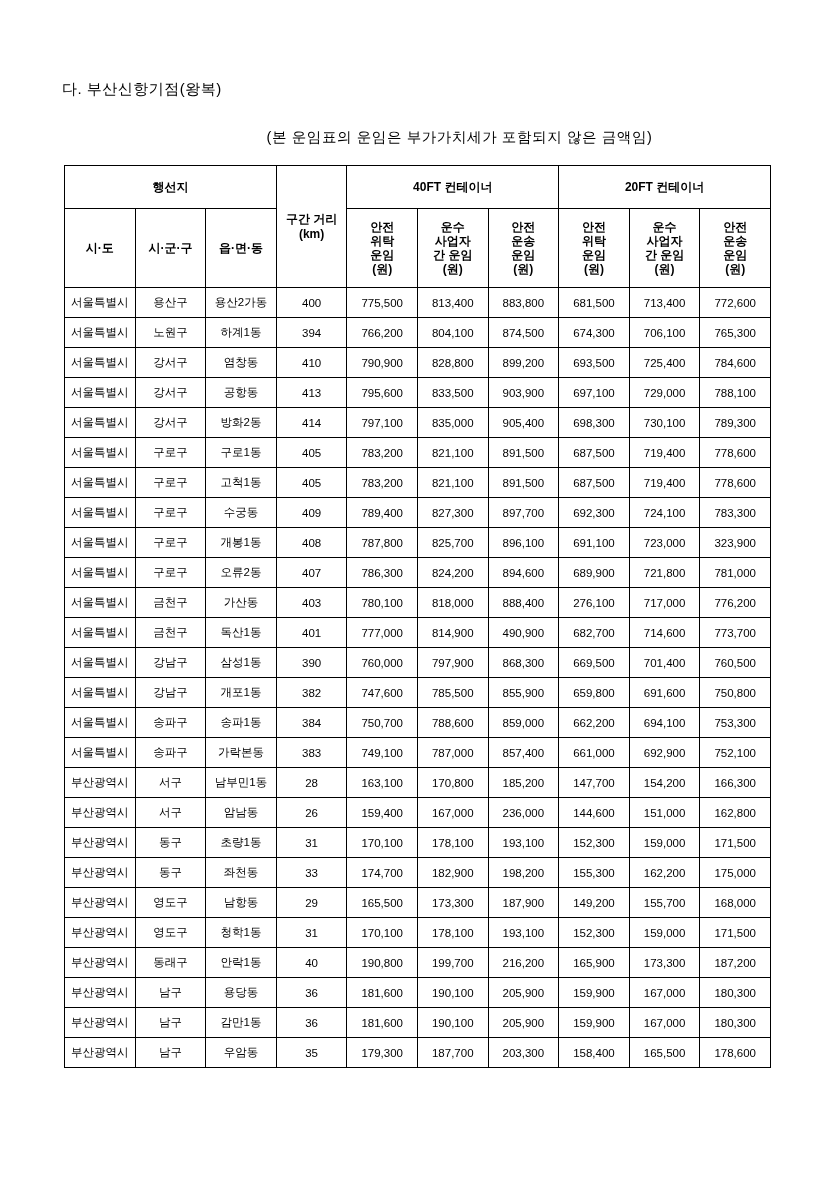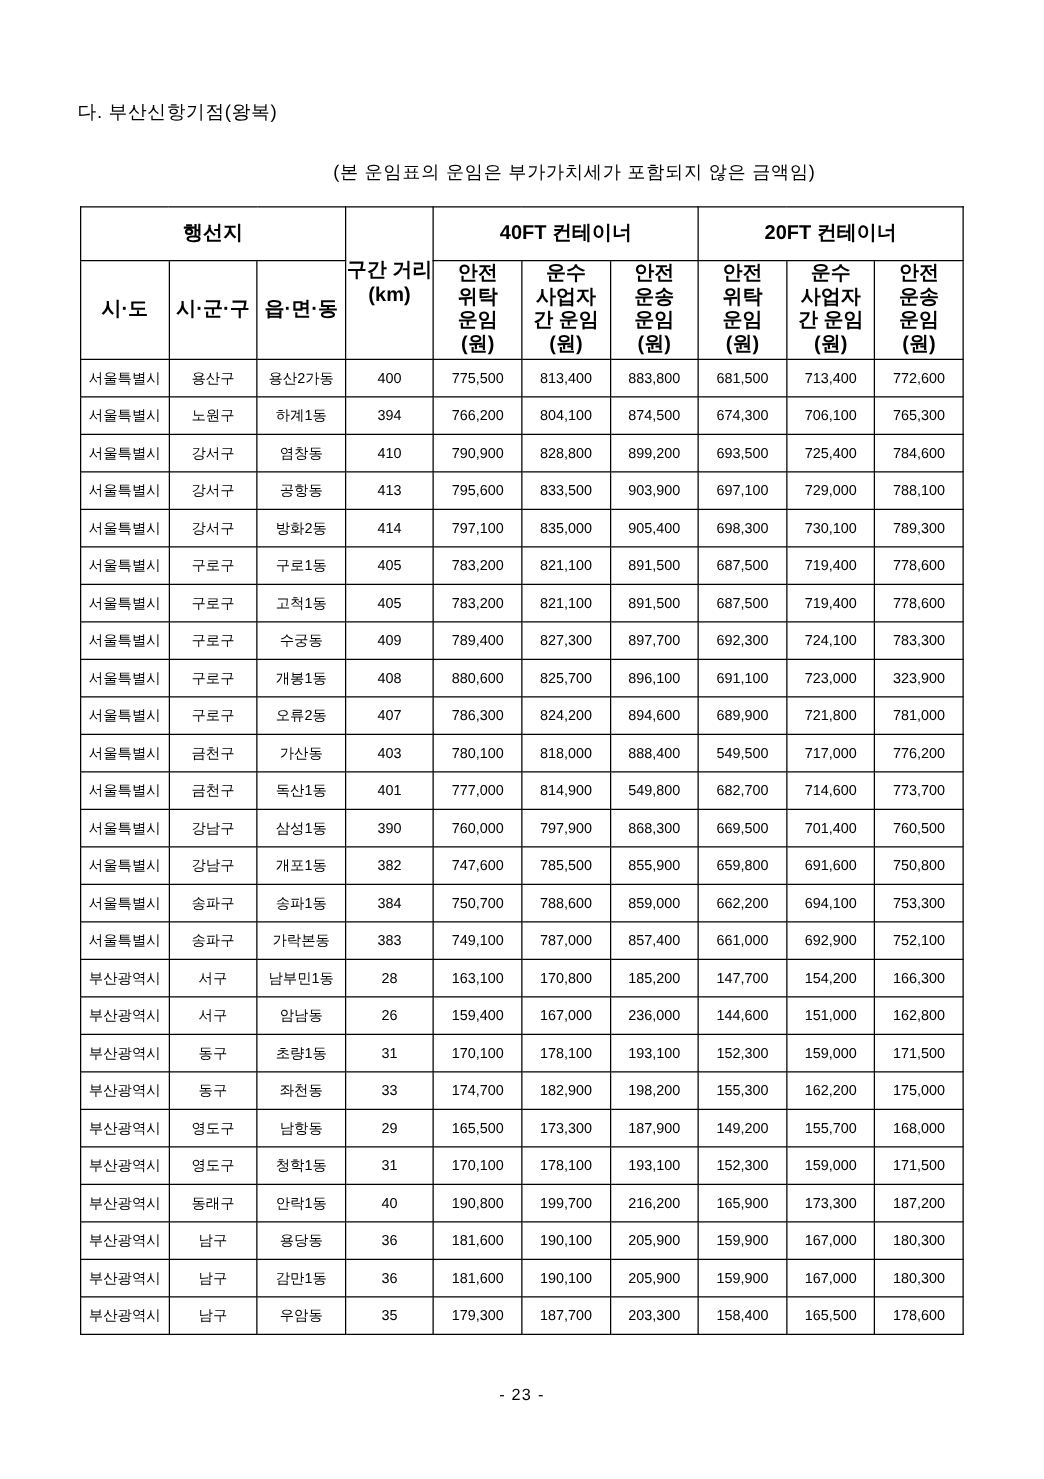--- a/index.html
+++ b/index.html
@@ -51,21 +51,21 @@
   }
   table.rate td, table.rate th {
     border: 1px solid #000000;
     text-align: center;
     vertical-align: middle;
     padding: 0;
     font-weight: normal;
   }
   table.rate th {
     font-weight: bold;
-    font-size: 16px;
+    font-size: 12px;
     line-height: 1.25;
   }
   .hdr-top td, .hdr-top th {
     height: 42px;
   }
   .hdr-bot th {
     height: 78px;
   }
   .hdr-bot th .stack {
     display: block;
@@ -248,21 +248,21 @@
           <td class="money">897,700</td>
           <td class="money">692,300</td>
           <td class="money">724,100</td>
           <td class="money">783,300</td>
         </tr>
         <tr>
           <td class="region">서울특별시</td>
           <td class="district">구로구</td>
           <td class="dong">개봉1동</td>
           <td class="dist">408</td>
-          <td class="money">880,600</td>
+          <td class="money">787,800</td>
           <td class="money">825,700</td>
           <td class="money">896,100</td>
           <td class="money">691,100</td>
           <td class="money">723,000</td>
           <td class="money">323,900</td>
         </tr>
         <tr>
           <td class="region">서울특별시</td>
           <td class="district">구로구</td>
           <td class="dong">오류2동</td>
@@ -275,32 +275,32 @@
           <td class="money">781,000</td>
         </tr>
         <tr>
           <td class="region">서울특별시</td>
           <td class="district">금천구</td>
           <td class="dong">가산동</td>
           <td class="dist">403</td>
           <td class="money">780,100</td>
           <td class="money">818,000</td>
           <td class="money">888,400</td>
-          <td class="money">549,500</td>
+          <td class="money">276,100</td>
           <td class="money">717,000</td>
           <td class="money">776,200</td>
         </tr>
         <tr>
           <td class="region">서울특별시</td>
           <td class="district">금천구</td>
           <td class="dong">독산1동</td>
           <td class="dist">401</td>
           <td class="money">777,000</td>
           <td class="money">814,900</td>
-          <td class="money">549,800</td>
+          <td class="money">490,900</td>
           <td class="money">682,700</td>
           <td class="money">714,600</td>
           <td class="money">773,700</td>
         </tr>
         <tr>
           <td class="region">서울특별시</td>
           <td class="district">강남구</td>
           <td class="dong">삼성1동</td>
           <td class="dist">390</td>
           <td class="money">760,000</td>
@@ -462,15 +462,14 @@
           <td class="money">179,300</td>
           <td class="money">187,700</td>
           <td class="money">203,300</td>
           <td class="money">158,400</td>
           <td class="money">165,500</td>
           <td class="money">178,600</td>
         </tr>
       </tbody>
   </table>
 
-  <div class="pagenum">- 23 -</div>
 
 </div>
 
 </body></html>

